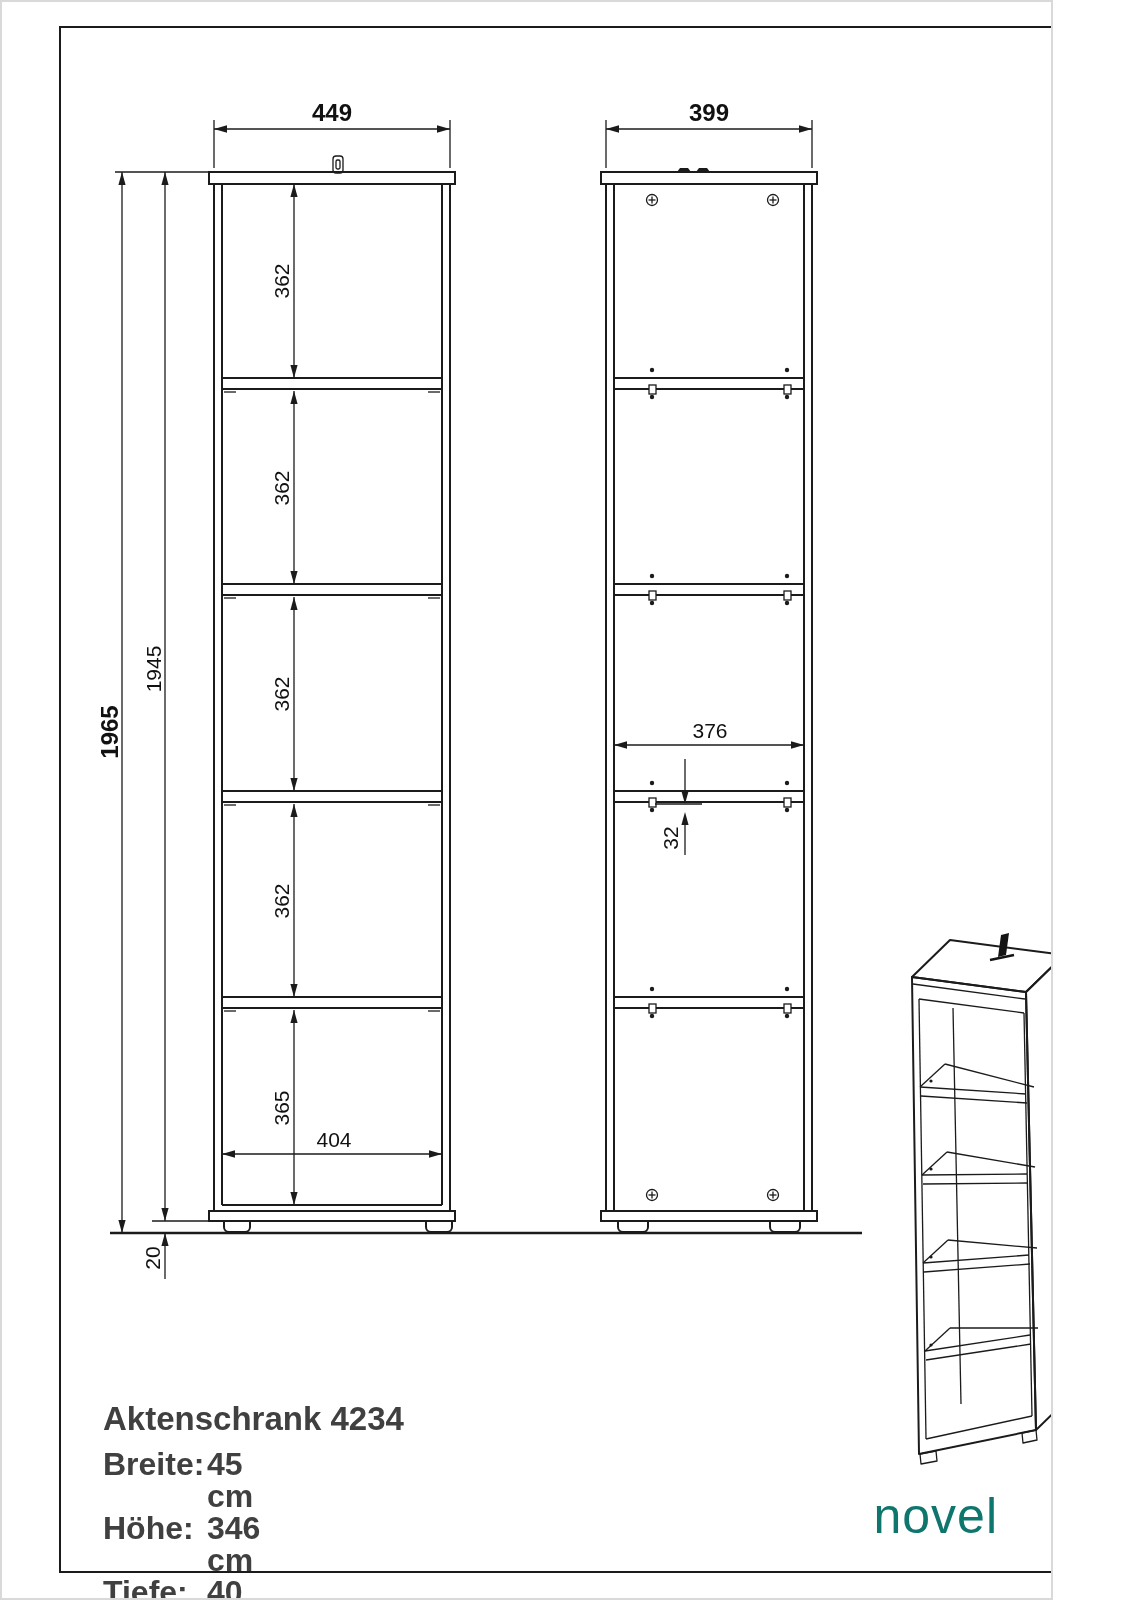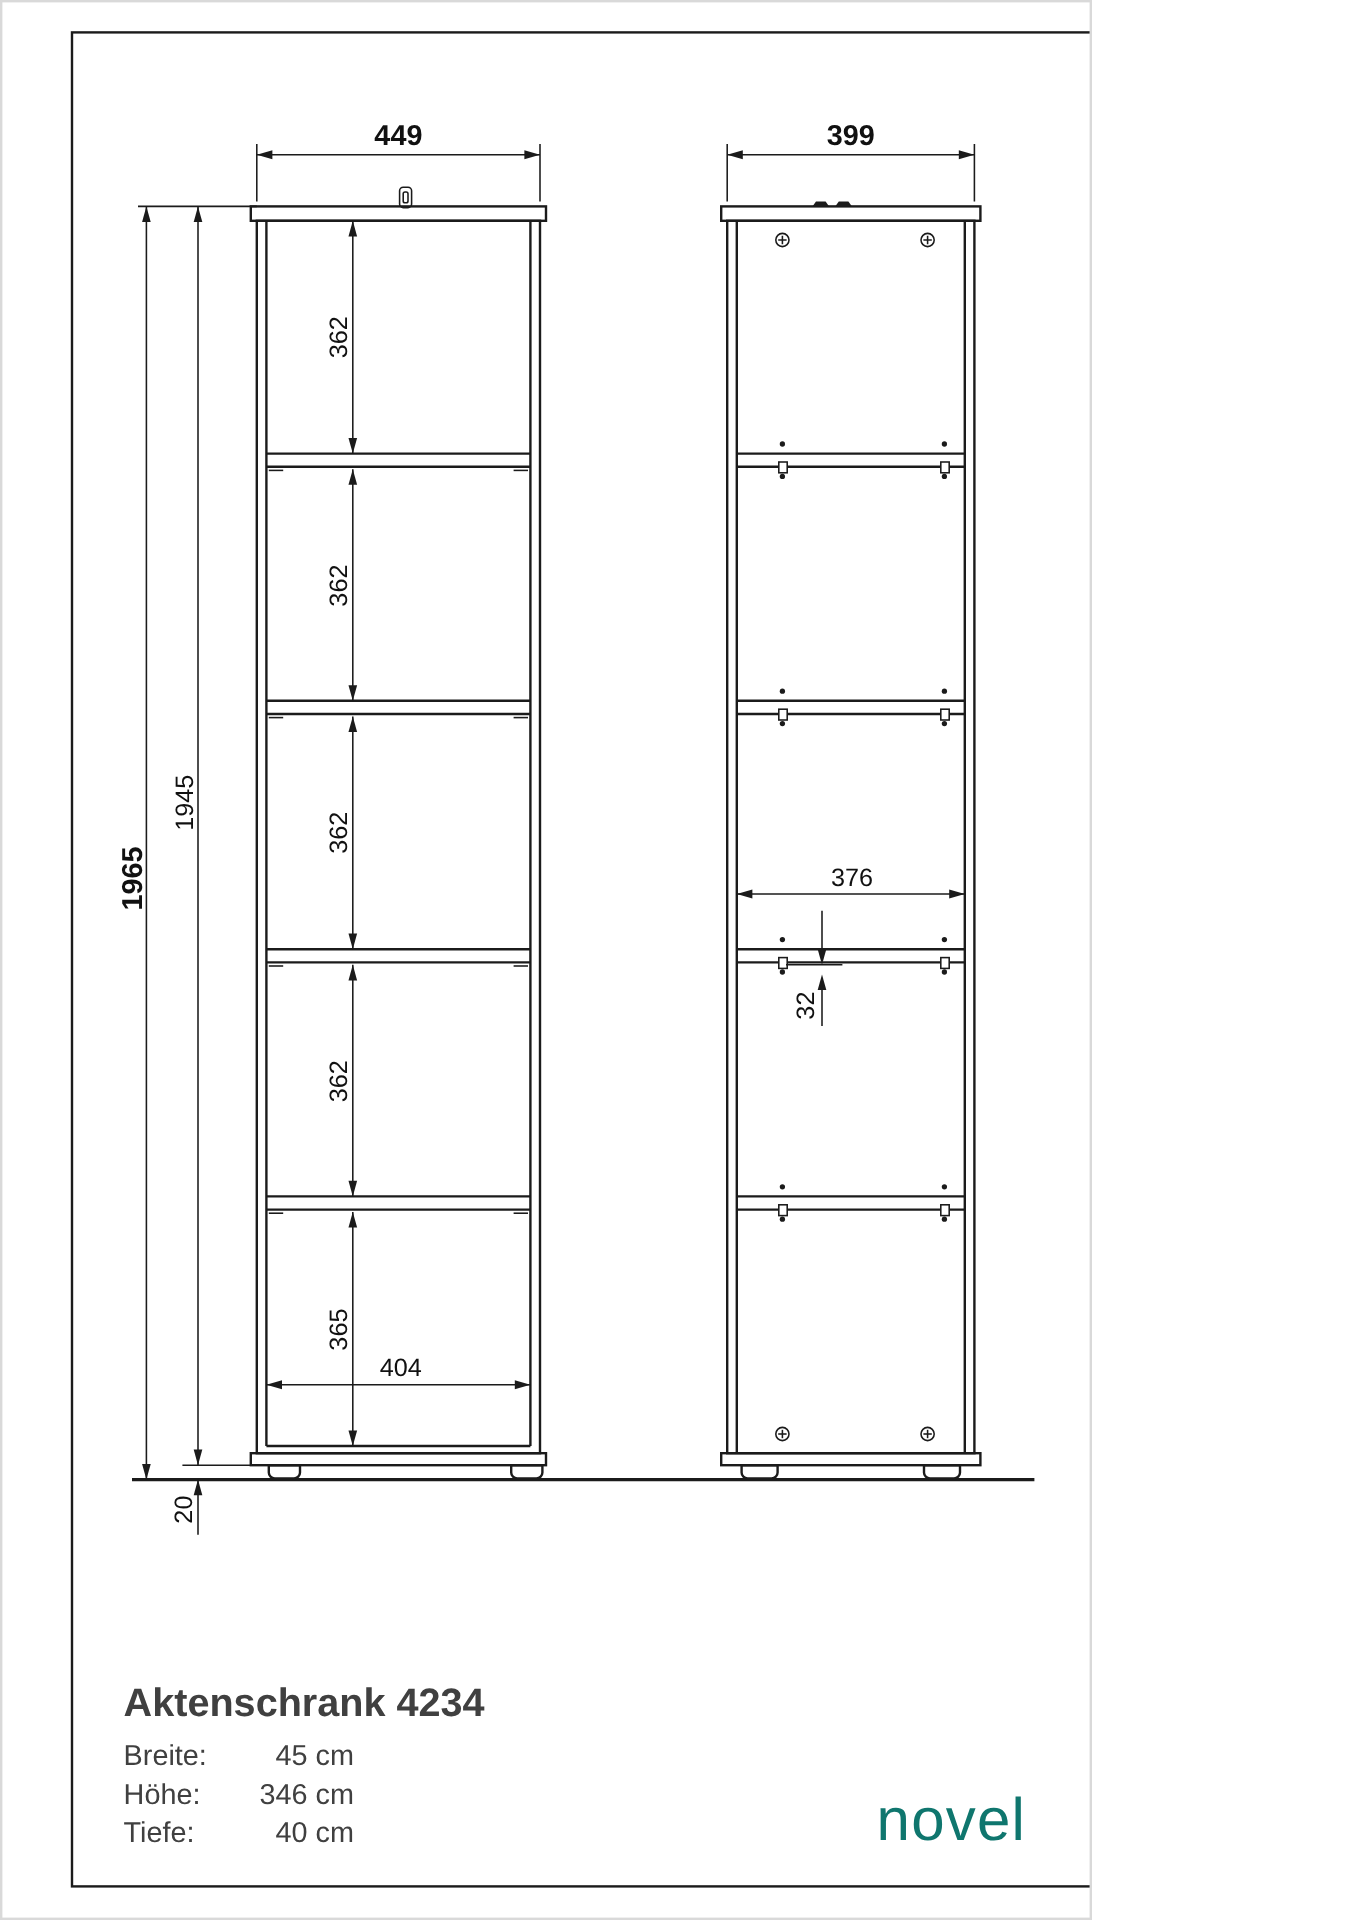--- a/index.html
+++ b/index.html
@@ -1,39 +1,39 @@
 <!DOCTYPE html>
 <html><head>
 <meta charset="utf-8">
 <style>
   html,body{margin:0;padding:0;background:#ffffff;}
   .page{
     position:relative;
-    width:910px;height:1600px;
+    width:1053px;height:1600px;
     background:#ffffff;
     font-family:"Liberation Sans", sans-serif;
     box-sizing:border-box;
     border:2px solid #d9d9d9;
     overflow:hidden;
   }
   .frame{
     position:absolute;left:57px;top:24px;width:1040px;height:1547px;
     border:2.2px solid #1b1b1b;
     box-sizing:border-box;
   }
   svg.drawing{position:absolute;left:0;top:0;width:1131px;height:1600px;}
   .title-block{
     position:absolute;left:101px;top:1398px;width:420px;color:#404040;
   }
   .title-block h1{
     margin:0 0 10px 0;font-size:33px;font-weight:bold;letter-spacing:0;
   }
-  .spec-row{display:flex;font-size:24px;line-height:32px;font-weight:400;}
+  .spec-row{display:flex;font-size:32px;line-height:32px;font-weight:700;}
   .spec-label{width:104px;}
-  .spec-value{width:88px;text-align:right;}
+  .spec-value{width:88px;}
   .brand{
     position:absolute;right:53px;bottom:53px;
     font-size:50px;letter-spacing:1px;color:#0f766e;font-weight:400;
   }
   
   .ln{stroke:#1b1b1b;fill:none;stroke-width:2;}
   .thin{stroke:#1b1b1b;fill:none;stroke-width:1.3;}
   .thick{stroke:#1b1b1b;fill:none;stroke-width:2.6;}
   .arr{fill:#1b1b1b;stroke:none;}
   .dot{fill:#1b1b1b;stroke:none;}

